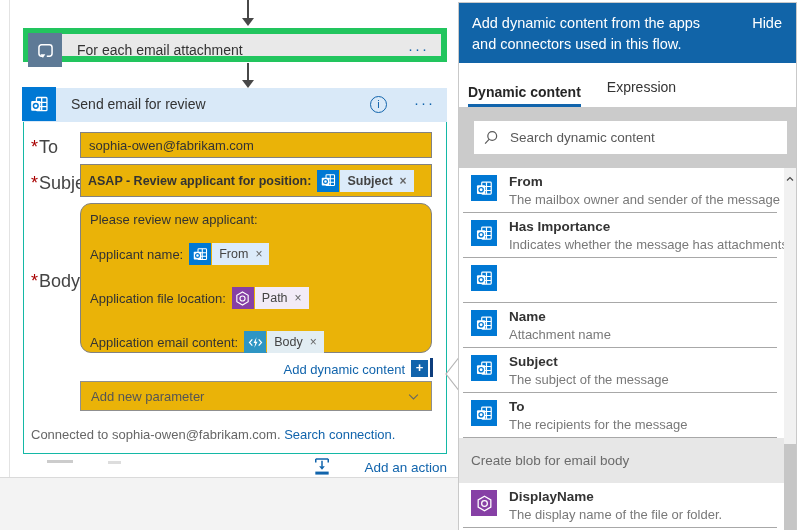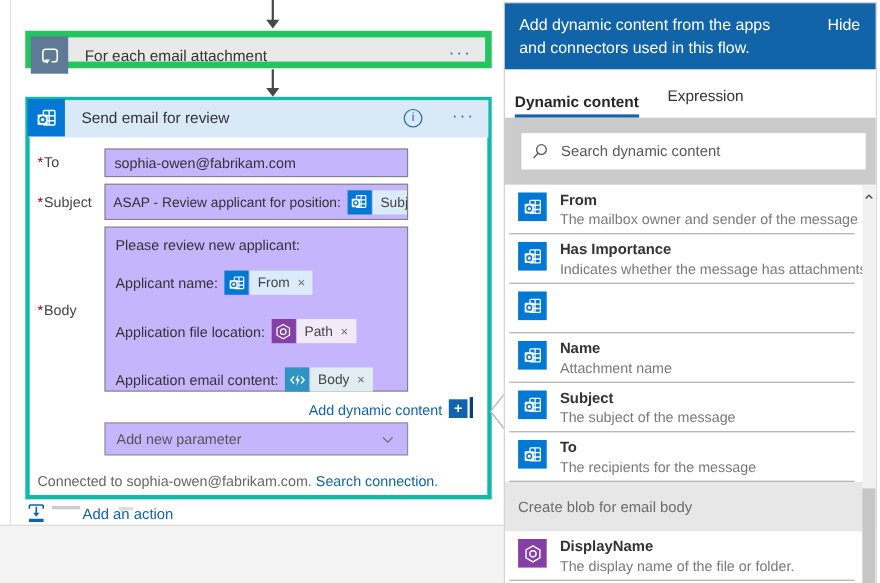--- a/index.html
+++ b/index.html
@@ -23,33 +23,33 @@
   .foreach-card{top:28px;height:34px;background:#e9e9e9;border:6px solid #22c55e;}
   .card-ic{position:absolute;left:-1px;top:-1px;width:34px;height:34px;
            display:flex;align-items:center;justify-content:center;}
   .ic-loop-bg{background:#5e7a96;}
   .ic-outlook-bg{background:#0078d4;}
   .card-title{position:absolute;left:48px;top:0;height:32px;line-height:32px;
               font-size:14px;color:#333;}
   .card-menu{position:absolute;right:12px;top:0;height:32px;line-height:30px;
              font-size:15px;color:#1164ac;letter-spacing:2px;cursor:pointer;}
 
-  .send-card{top:88px;height:366px;border:4px solid #14b8a6;}
+  .send-card{top:88px;height:366px;border:1px solid #14b8a6;}
   .send-head{position:absolute;left:-1px;top:-1px;right:-1px;height:34px;background:#d9e9f8;}
   .info-badge{position:absolute;right:60px;top:8px;width:17px;height:17px;border:1.4px solid #1164ac;
               border-radius:50%;color:#1164ac;font-size:11px;line-height:14px;text-align:center;cursor:pointer;}
 
-  .flabel{position:absolute;left:7px;font-size:13px;color:#444;}
+  .flabel{position:absolute;left:7px;font-size:18px;color:#444;}
   .req{color:#a80000;margin-right:1px;}
-  .fbox{position:absolute;left:68px;width:276px;border:1px solid #828282;background:#c4b5fd;}
+  .fbox{position:absolute;left:56px;width:352px;border:1px solid #828282;background:#eab308;}
   .to-input{top:43px;height:26px;font-family:"Liberation Sans",sans-serif;
             font-size:13px;color:#333;padding:0 8px;outline:none;}
   .subj-box{top:75px;height:33px;display:flex;align-items:center;padding:0 7px;
-            font-size:12.5px;color:#333;white-space:nowrap;overflow:hidden;}
-  .body-box{top:114px;height:150px;padding:7px 9px;font-size:13px;color:#333;}
+            font-size:12.5px;color:#333;white-space:nowrap;overflow:hidden;font-weight:bold;}
+  .body-box{top:114px;height:150px;padding:7px 9px;font-size:13px;color:#333;border-radius:11px;}
   .body-row{position:absolute;left:9px;display:flex;align-items:center;white-space:nowrap;}
 
   .token{display:inline-flex;align-items:center;margin-left:6px;cursor:pointer;}
   .tok-ic{width:22px;height:22px;display:flex;align-items:center;justify-content:center;flex:none;}
   .tok-pill{height:22px;display:flex;align-items:center;padding:0 7px;margin-left:1px;
             font-size:12.5px;color:#444;}
   .pill-blue{background:#dcebfa;}
   .pill-purple{background:#f2ebf7;}
   .pill-teal{background:#e2edf3;}
   .tok-x{margin-left:7px;font-size:12px;color:#666;cursor:pointer;}
@@ -59,21 +59,21 @@
   .plus-btn{width:17px;height:17px;background:#1164ac;color:#fff;font-size:13px;font-weight:bold;
             line-height:16px;text-align:center;cursor:pointer;}
   .cursor-bar{width:3px;height:19px;background:#0d3d7c;margin-left:2px;}
 
   .param-box{top:292px;height:30px;display:flex;align-items:center;justify-content:space-between;
              padding:0 10px;border:1px solid #8f8f8f;font-size:13px;color:#555;cursor:pointer;}
   .connected{position:absolute;left:7px;top:338px;font-size:13px;color:#666;white-space:nowrap;}
   .link{color:#1164ac;cursor:pointer;text-decoration:none;}
 
   .add-action{position:absolute;left:23px;top:455px;width:424px;height:24px;
-              display:flex;align-items:center;justify-content:flex-start;cursor:pointer;gap:24px;}
+              display:flex;align-items:center;justify-content:flex-end;cursor:pointer;gap:24px;}
   .add-action-label{font-size:13.5px;color:#1164ac;margin-left:8px;}
 
   
   .callout{position:absolute;left:442px;top:350px;}
 
   
   .panel{position:absolute;left:458px;top:2px;width:339px;height:528px;background:#fff;
          border:1px solid #c9c9c9;border-bottom:none;display:flex;flex-direction:column;}
   .p-header{position:relative;height:60px;background:#1164a8;color:#fff;flex:none;}
   .p-header-text{position:absolute;left:13px;top:10px;width:250px;font-size:14.5px;line-height:21px;}

